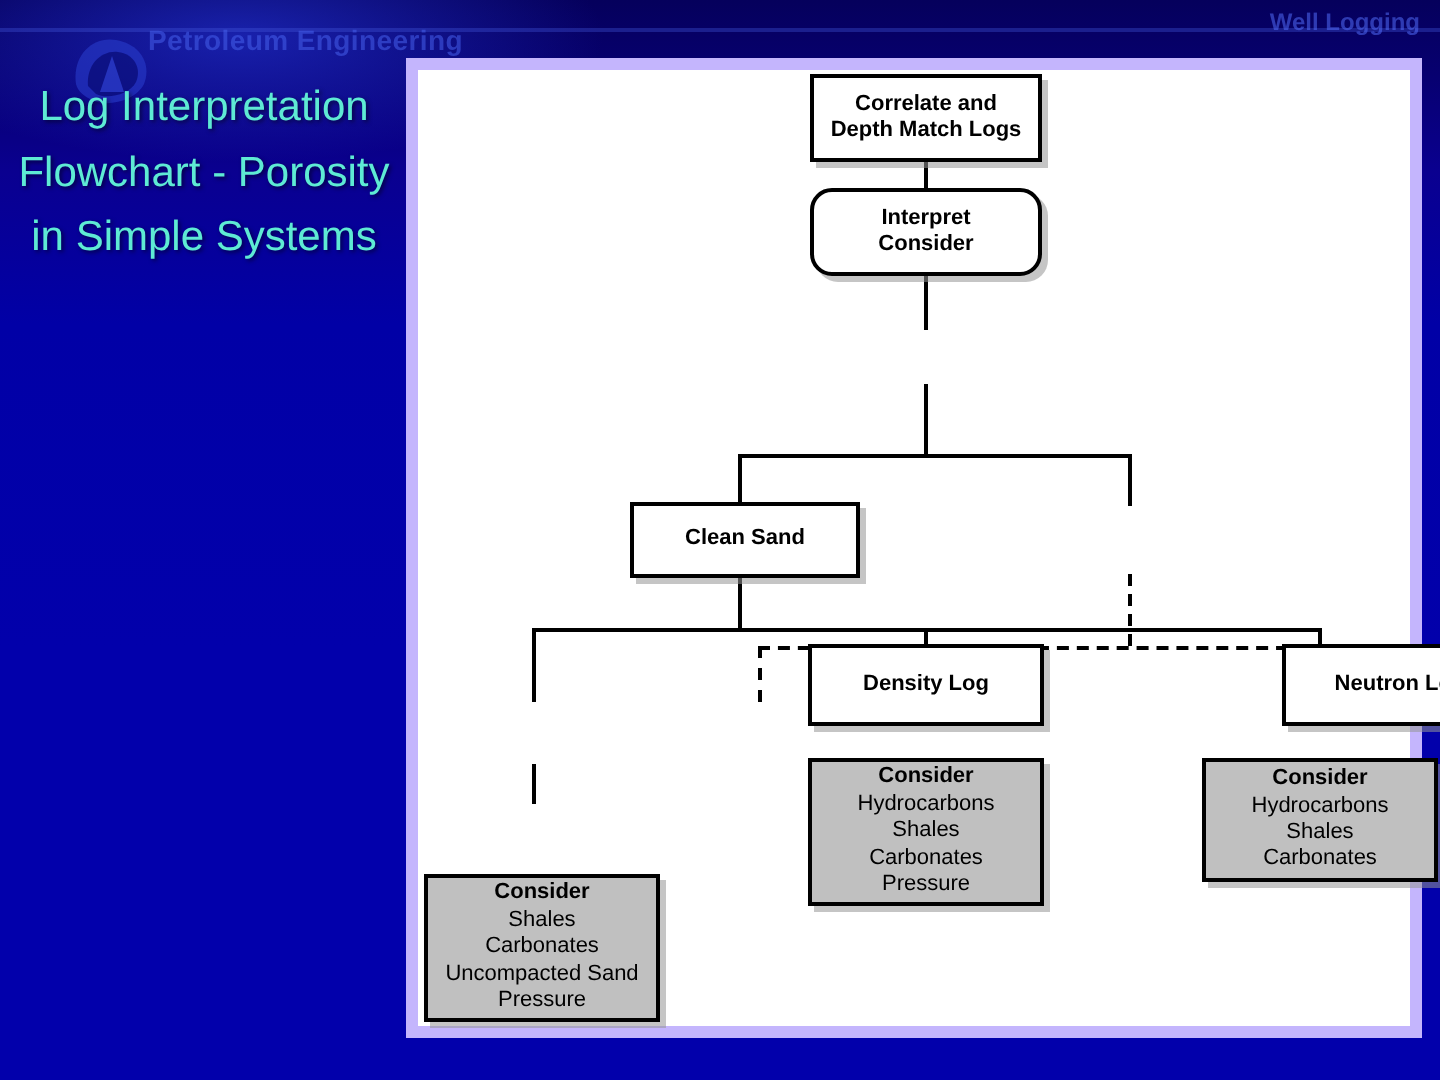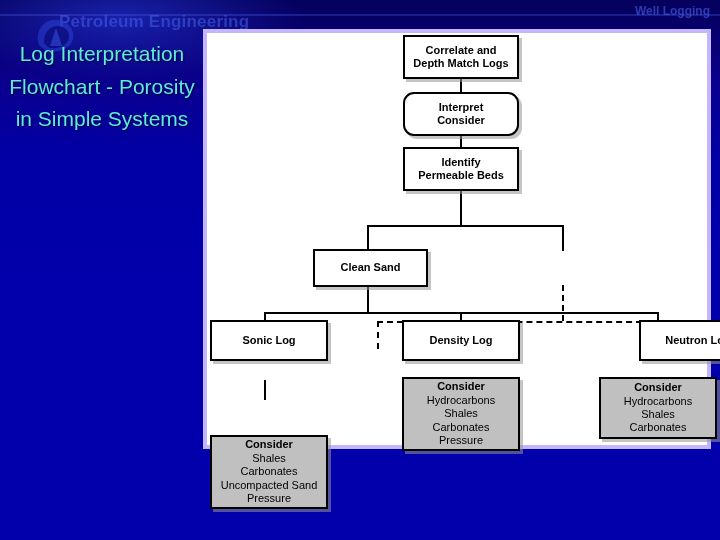--- a/index.html
+++ b/index.html
@@ -27,22 +27,22 @@
   
   #masthead {
     position: absolute; left: 0; top: 0; width: 720px; height: 30px;
     overflow: hidden;
   }
   #masthead-rule {
     position: absolute; left: 0; top: 14px; width: 720px; height: 2px;
     background: rgba(70,90,220,0.35);
   }
   #masthead-text {
-    position: absolute; left: 59px; top: 12px;
-    font-size: 17px; font-weight: bold;
+    position: absolute; left: 74px; top: 12px;
+    font-size: 14px; font-weight: bold;
     color: rgba(70,95,235,0.55);
     letter-spacing: .2px;
     white-space: nowrap;
   }
   #masthead-right {
     position: absolute; right: 10px; top: 4px;
     font-size: 12px; font-weight: bold;
     color: rgba(80,105,245,0.55);
     white-space: nowrap;
   }
@@ -60,23 +60,23 @@
     color: #5eead4;
     font-size: 21px;
     font-weight: normal;
     line-height: 1.55;
     text-shadow: 1px 1px 2px rgba(0,0,0,0.55);
   }
   
   #panel {
     position: absolute;
     left: 203px; top: 29px;
-    width: 508px; height: 420px;
+    width: 508px; height: 490px;
     background: #ffffff;
-    border: 4px solid #c4b5fd;
+    border: 6px solid #c4b5fd;
   }
   .chart { position: absolute; inset: 0; }
 
   
   .node {
     position: absolute;
     background: #ffffff;
     border: 2px solid #000000;
     box-shadow: 3px 3px 0 rgba(150,150,150,0.55);
     display: flex;
@@ -177,33 +177,26 @@
       <div class="node" style="left:196px; top:2px; width:116px; height:44px;">
         <span>Correlate and</span>
         <span>Depth Match Logs</span>
       </div>
 
       <div class="node" style="left:196px; top:59px; width:116px; height:44px;border-radius:11px;">
         <span>Interpret</span>
         <span>Consider</span>
       </div>
 
-      <div class="node" style="left:196px; top:114px; width:116px; height:44px;">
-        <span>Identify</span>
-        <span>Permeable Beds</span>
-      </div>
 
       <div class="node" style="left:106px; top:216px; width:115px; height:38px;">
         <span>Clean Sand</span>
       </div>
 
 
-      <div class="node" style="left:3px; top:287px; width:118px; height:41px;">
-        <span>Sonic Log</span>
-      </div>
 
       <div class="node" style="left:195px; top:287px; width:118px; height:41px;">
         <span>Density Log</span>
       </div>
 
       <div class="node" style="left:392px; top:287px; width:118px; height:41px;margin-left:40px;">
         <span>Neutron Log</span>
       </div>
 
 

